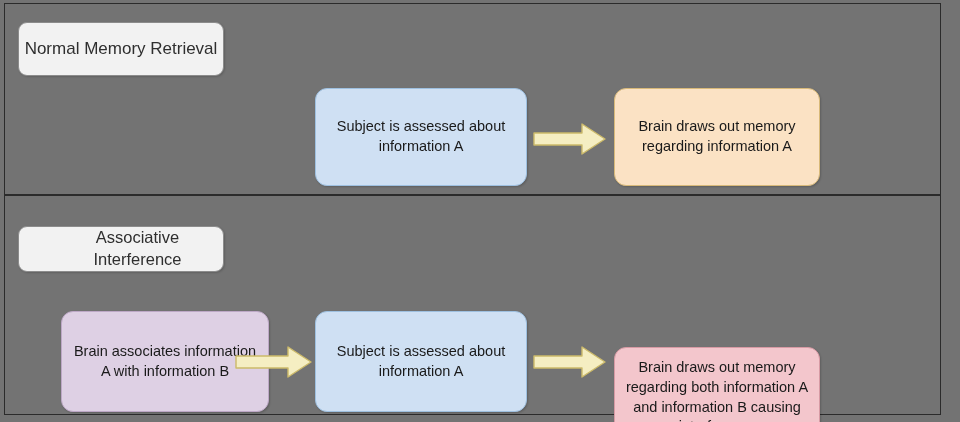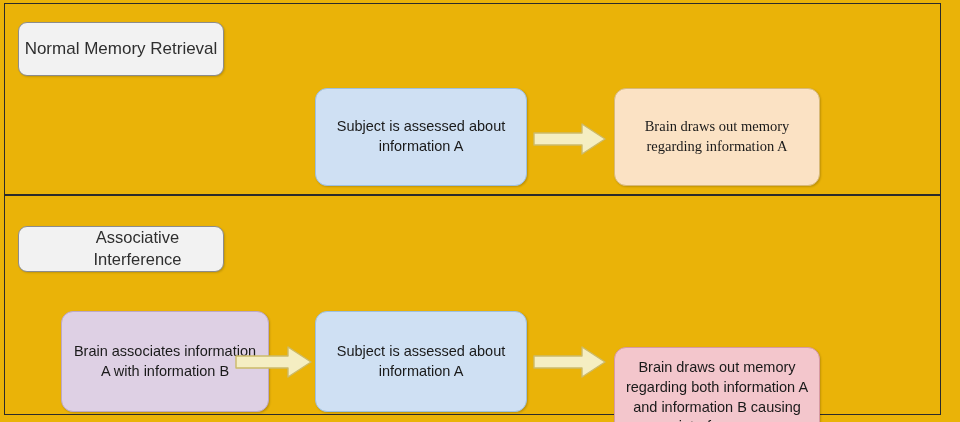--- a/index.html
+++ b/index.html
@@ -7,21 +7,21 @@
     padding: 0;
     background: #ffffff;
   }
   body {
     font-family: "Liberation Sans", sans-serif;
   }
   #canvas {
     position: relative;
     width: 960px;
     height: 422px;
-    background: #eab308;
+    background: #737373;
     overflow: hidden;
   }
   
   .frame-left {
     position: absolute;
     left: 4px; top: 3px;
     width: 1px; height: 412px;
     background: #2b2b2b;
   }
   .frame-right {
@@ -119,21 +119,21 @@
   <div class="title-box" style="left:18px; top:22px; width:206px; height:54px;">Normal Memory Retrieval</div>
 
   <div class="node blue" style="left:315px; top:88px; width:212px; height:98px;">Subject is assessed about information A</div>
 
   <div class="arrow" style="left:533px; top:122px;">
     <svg width="74" height="34" viewBox="0 0 74 34" xmlns="http://www.w3.org/2000/svg">
       <path d="M1 11 L49 11 L49 2 L72 17 L49 32 L49 23 L1 23 Z" fill="#f5eec2" stroke="#ccba6a" stroke-width="1.4" stroke-linejoin="round"></path>
     </svg>
   </div>
 
-  <div class="node orange" style="left:614px; top:88px; width:206px; height:98px;font-family:Liberation Serif, serif;">Brain draws out memory regarding information A</div>
+  <div class="node orange" style="left:614px; top:88px; width:206px; height:98px;">Brain draws out memory regarding information A</div>
 
   <div class="title-box" style="left:18px; top:226px; width:206px; height:46px; font-size:16.5px;padding-left:33px;">Associative Interference</div>
 
   <div class="node purple" style="left:18px; top:311px; width:208px; height:101px;margin-left:43px;">Brain associates information A with information B</div>
 
   <div class="arrow" style="left:235px; top:345px;">
     <svg width="78" height="34" viewBox="0 0 78 34" xmlns="http://www.w3.org/2000/svg">
       <path d="M1 11 L53 11 L53 2 L76 17 L53 32 L53 23 L1 23 Z" fill="#f5eec2" stroke="#ccba6a" stroke-width="1.4" stroke-linejoin="round"></path>
     </svg>
   </div>

